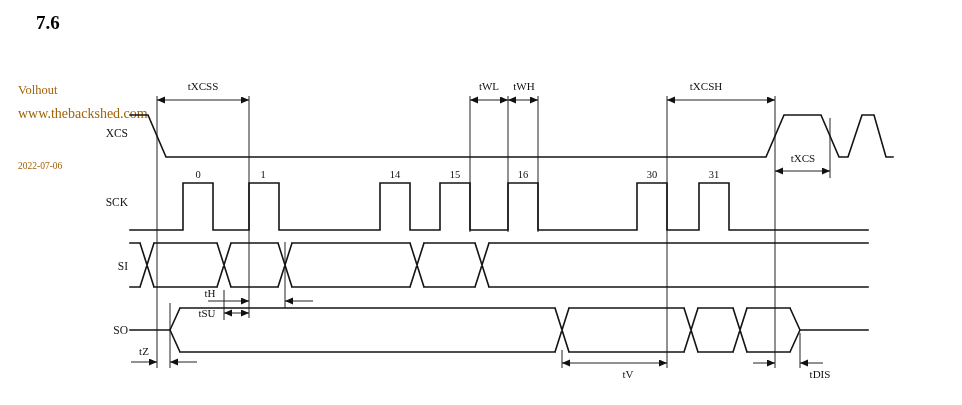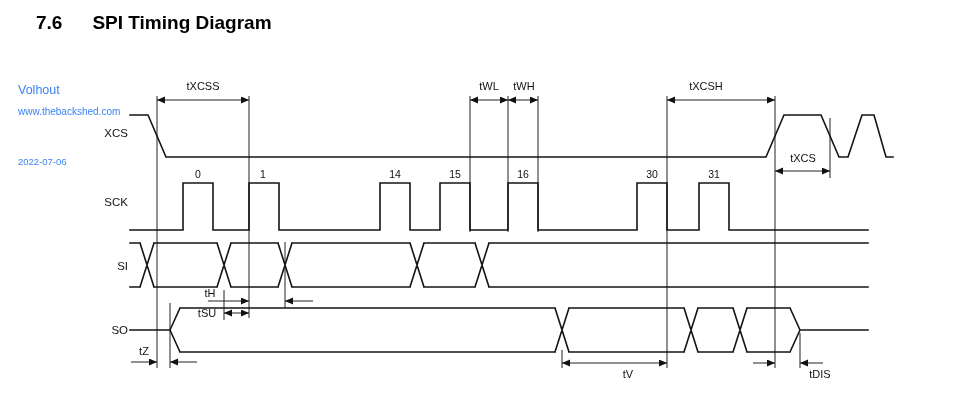--- a/index.html
+++ b/index.html
@@ -1,52 +1,51 @@
 <!DOCTYPE html>
 <html><head>
 <meta charset="utf-8">
 <style>
   html,body{margin:0;padding:0;background:#ffffff;}
   .page{
     position:relative;
     width:962px;height:405px;
     background:#ffffff;
-    font-family:Liberation Sans, sans-serif;
+    font-family:Liberation Serif, serif;
     overflow:hidden;
     border-radius:6px;
   }
   .title{
     position:absolute;left:36px;top:12px;
     font-size:19px;font-weight:bold;color:#000;
     display:flex;
   }
   .title .num{margin-right:30px;}
   .watermark{
     position:absolute;left:18px;top:84px;
-    color:#3b82f6;line-height:1.1;
+    color:#a16207;line-height:1.1;
   }
   .wm-author{font-size:12.5px;margin-bottom:8px;}
-  .wm-site{font-size:10px;margin-bottom:4px;}
+  .wm-site{font-size:14px;margin-bottom:4px;}
   .wm-date{font-size:9.5px;margin-top:40px;}
   svg{position:absolute;left:0;top:0;}
   .wave{fill:none;stroke:#141414;stroke-width:1.6;stroke-linejoin:miter;stroke-linecap:square;}
   .dim{fill:none;stroke:#222;stroke-width:1;}
   .tlabel{font-size:11px;fill:#111;}
   .slabel{font-size:11.5px;fill:#111;}
   .clabel{font-size:10.5px;fill:#111;}
   .mk{fill:#111;}
 </style>
 </head>
 <body>
 
 <div class="page">
 
   <div class="title">
     <span class="num">7.6</span>
-    <span>SPI Timing Diagram</span>
   </div>
 
   <div class="watermark">
     <div class="wm-author">Volhout</div>
     <div class="wm-site">www.thebackshed.com</div>
     <div class="wm-date">2022-07-06</div>
   </div>
 
   <svg width="962" height="405" viewBox="0 0 962 405">
     <defs>

